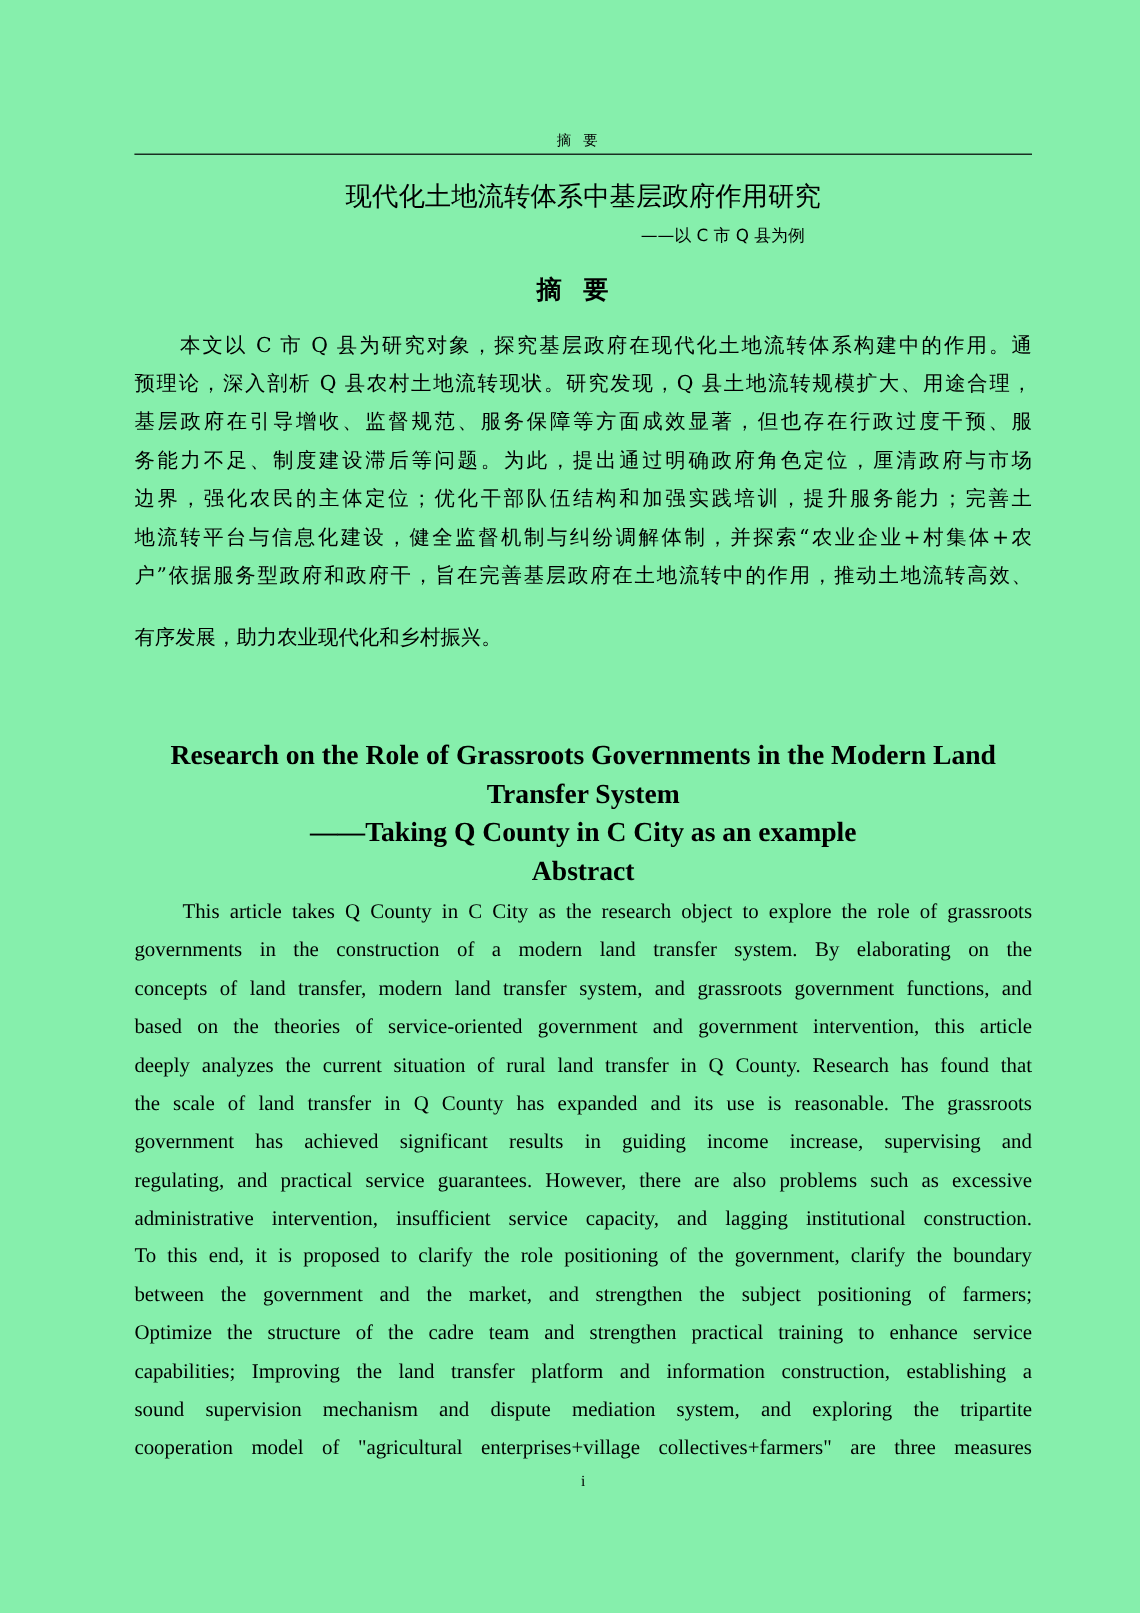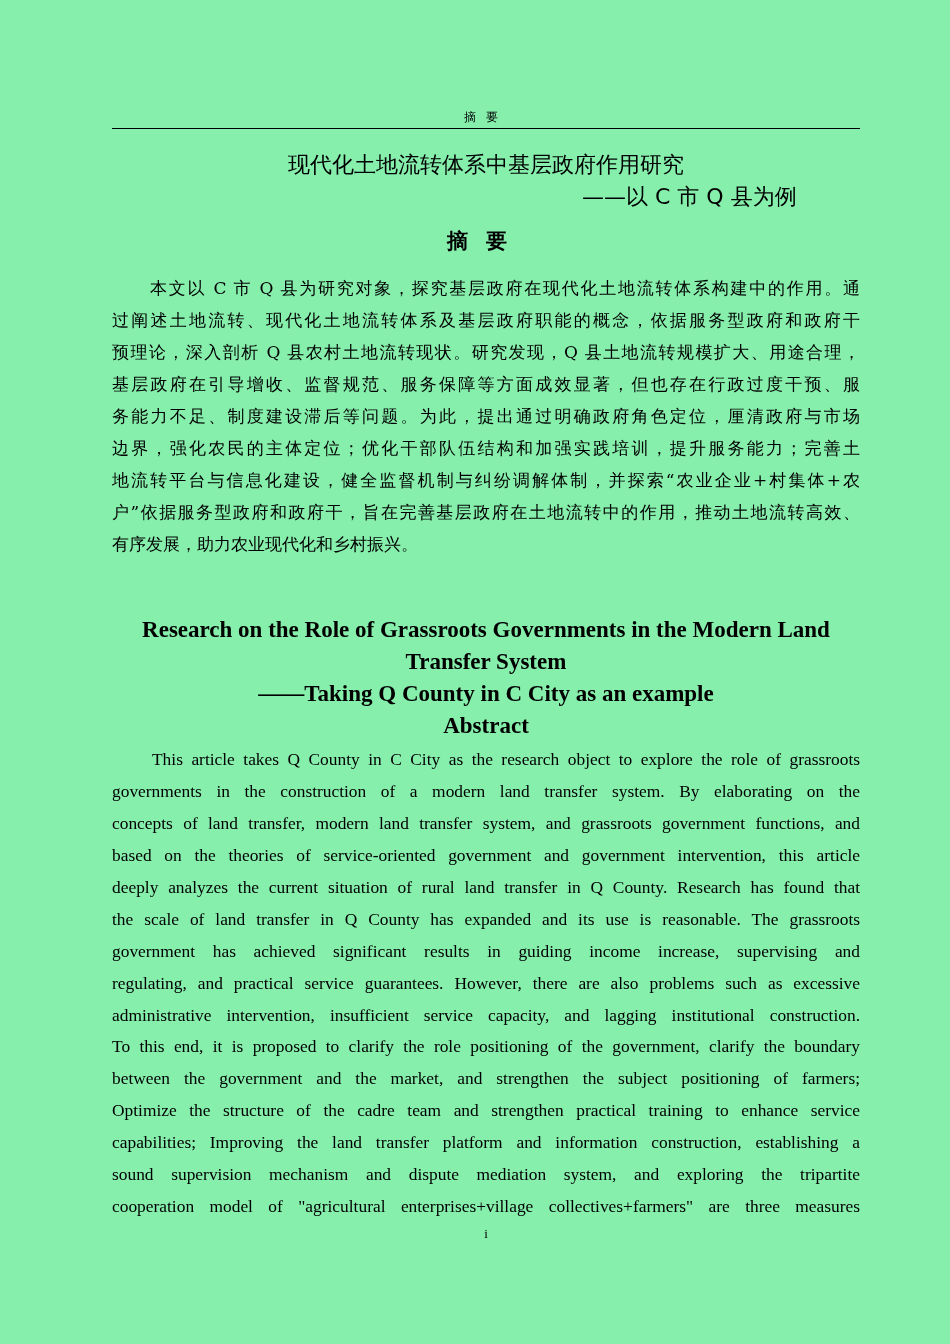--- a/index.html
+++ b/index.html
@@ -9,33 +9,33 @@
       position: absolute; left: 112px; width: 748px; top: 109px;
       text-align: center; font-family: "DejaVu Serif", serif; font-size: 12px; letter-spacing: 10px;
     }
     .header-rule { position: absolute; left: 112px; width: 748px; top: 128px; height: 0; border-top: 1.3px solid #000; }
     .cn-title {
       position: absolute; left: 112px; width: 748px; top: 138px;
       text-align: center; font-family: "DejaVu Sans", sans-serif; font-size: 22px; line-height: 30px; margin-top: 12px;
     }
     .cn-subtitle {
       position: absolute; left: 534px; top: 182px;
-      font-family: "DejaVu Sans", sans-serif; font-size: 22px; line-height: 30px; white-space: nowrap; margin-left: 48px;
+      font-family: "DejaVu Sans", sans-serif; font-size: 14px; line-height: 30px; white-space: nowrap;
     }
     .cn-abstract-heading {
       position: absolute; left: 112px; width: 748px; top: 226px;
       text-align: center; font-family: "DejaVu Sans", sans-serif; font-weight: bold; font-size: 21px; line-height: 30px; letter-spacing: 18px;
     }
     .cn-body { position: absolute; left: 112px; width: 748px; top: 272px; }
     .cn-line {
       height: 32px; line-height: 32px; font-family: "DejaVu Serif", serif; font-size: 17px;
       white-space: nowrap; text-align: justify; text-align-last: justify; overflow: hidden;
     }
     .cn-line.first { padding-left: 38px; }
-    .cn-line.last { text-align-last: left; }
+    .cn-line.last { text-align-last: left; margin-top: 20px; }
     .keywords {
       position: absolute; left: 112px; top: 572px; font-family: "DejaVu Serif", serif; font-size: 17px; line-height: 30px; white-space: nowrap;
     }
     .keywords .kw-label { font-family: "DejaVu Sans", sans-serif; font-weight: bold; }
     .en-title-block {
       position: absolute; left: 112px; width: 748px; top: 614px; text-align: center;
       font-family: "Liberation Serif", serif; font-weight: bold; font-size: 23px;
     }
     .en-title-block div { height: 32px; line-height: 32px; }
     .en-body { position: absolute; left: 112px; width: 748px; top: 743px; }
@@ -56,21 +56,20 @@
 
   <div class="running-header">摘要</div>
   <div class="header-rule"></div>
 
   <div class="cn-title">现代化土地流转体系中基层政府作用研究</div>
   <div class="cn-subtitle">——以 C 市 Q 县为例</div>
   <div class="cn-abstract-heading">摘要</div>
 
   <div class="cn-body">
     <div class="cn-line first">本文以 C 市 Q 县为研究对象，探究基层政府在现代化土地流转体系构建中的作用。通</div>
-    <div class="cn-line">过阐述土地流转、现代化土地流转体系及基层政府职能的概念，依据服务型政府和政府干</div>
     <div class="cn-line">预理论，深入剖析 Q 县农村土地流转现状。研究发现，Q 县土地流转规模扩大、用途合理，</div>
     <div class="cn-line">基层政府在引导增收、监督规范、服务保障等方面成效显著，但也存在行政过度干预、服</div>
     <div class="cn-line">务能力不足、制度建设滞后等问题。为此，提出通过明确政府角色定位，厘清政府与市场</div>
     <div class="cn-line">边界，强化农民的主体定位；优化干部队伍结构和加强实践培训，提升服务能力；完善土</div>
     <div class="cn-line">地流转平台与信息化建设，健全监督机制与纠纷调解体制，并探索“农业企业+村集体+农</div>
     <div class="cn-line">户”依据服务型政府和政府干，旨在完善基层政府在土地流转中的作用，推动土地流转高效、</div>
     <div class="cn-line last">有序发展，助力农业现代化和乡村振兴。</div>
   </div>
 
 

